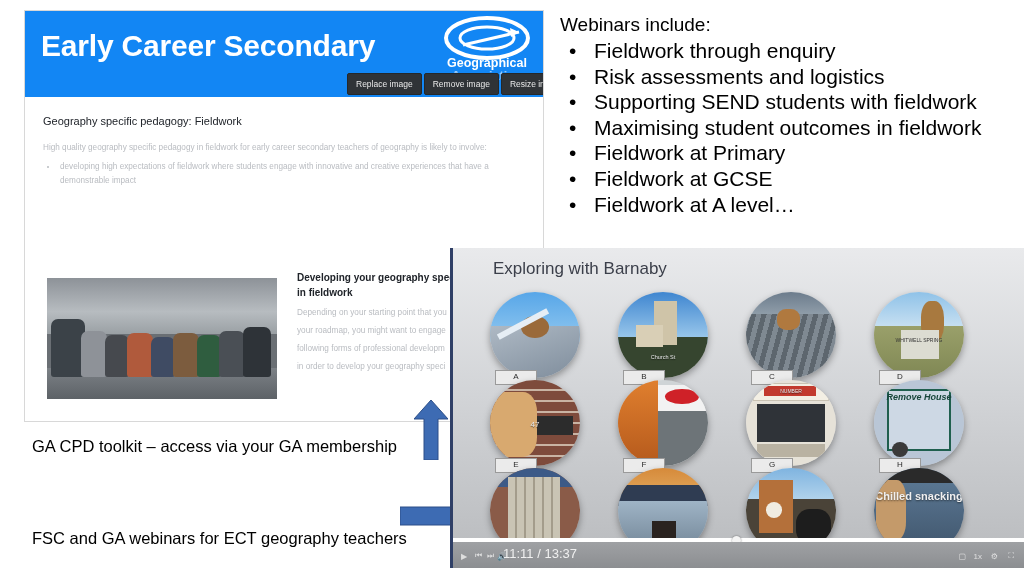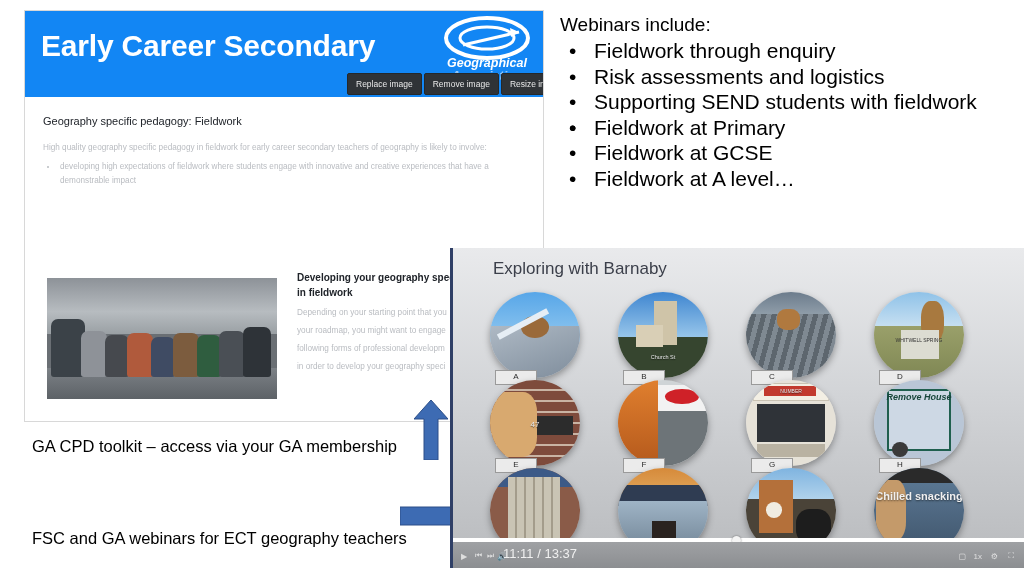--- a/index.html
+++ b/index.html
@@ -7,21 +7,21 @@
        font-family:"Liberation Sans",sans-serif;position:relative;}
 
   
   .toolkit{position:absolute;left:24px;top:10px;width:520px;height:412px;
            background:#ffffff;border:1px solid #d8d8d8;box-sizing:border-box;
            overflow:hidden;}
   .tk-banner{position:relative;height:86px;background:#1286f4;overflow:hidden;}
   .tk-banner-title{position:absolute;left:16px;top:18px;color:#fff;
            font-size:30px;font-weight:bold;letter-spacing:-.2px;
            font-family:"Liberation Sans",sans-serif;}
-  .ga-logo{position:absolute;right:6px;top:2px;width:100px;height:82px;font-style:italic;}
+  .ga-logo{position:absolute;right:6px;top:2px;width:100px;height:82px;}
   .ga-swoosh{position:absolute;left:6px;top:2px;width:88px;height:46px;}
   .ga-name{position:absolute;left:0;top:44px;width:100px;color:#fff;
            font-size:12.5px;font-weight:bold;line-height:13px;text-align:center;}
   .ga-name span{display:block;}
   .ga-sub{opacity:.55;}
   .img-btns{position:absolute;left:322px;top:62px;display:flex;gap:2px;}
   .img-btn{background:#2f3337;color:#e9e9e9;font-size:8.5px;padding:5px 8px;
            border-radius:2px;white-space:nowrap;border:1px solid #24282b;}
   .tk-body{padding:18px 18px 0 18px;}
   .tk-h1{font-size:11px;font-weight:normal;color:#20242a;margin-bottom:14px;}
@@ -144,21 +144,21 @@
     </div>
   </div>
 </div>
 
 <div class="webinars">
   <div class="web-title">Webinars include:</div>
   <ul class="web-list">
     <li><span class="bl">•</span><span>Fieldwork through enquiry</span></li>
     <li><span class="bl">•</span><span>Risk assessments and logistics</span></li>
     <li><span class="bl">•</span><span>Supporting SEND students with fieldwork</span></li>
-    <li><span class="bl">•</span></li>
+    <li><span class="bl">•</span><span>Maximising student outcomes in fieldwork</span></li>
     <li><span class="bl">•</span><span>Fieldwork at Primary</span></li>
     <li><span class="bl">•</span><span>Fieldwork at GCSE</span></li>
     <li><span class="bl">•</span><span>Fieldwork at A level…</span></li>
   </ul>
 </div>
 
 <div class="cap cap1">GA CPD toolkit – access via your GA membership</div>
 <div class="cap cap2">FSC and GA webinars for ECT geography teachers</div>
 
 <svg class="arrow-up" viewBox="0 0 34 60">

